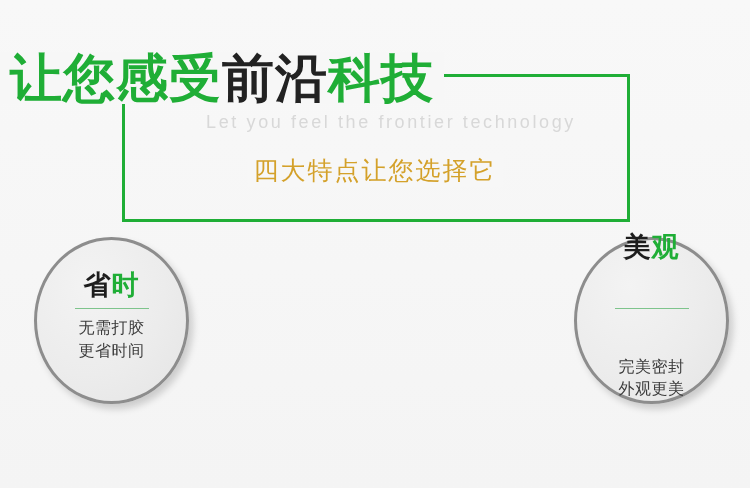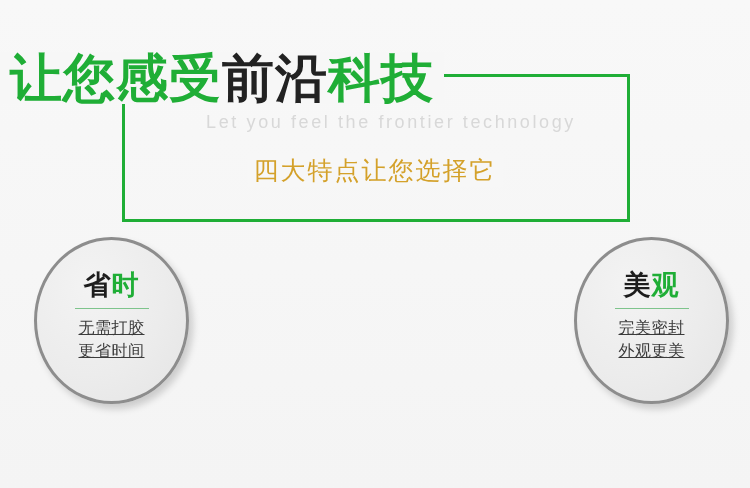--- a/index.html
+++ b/index.html
@@ -121,21 +121,21 @@
     background: radial-gradient(ellipse at 35% 28%, #f3f3f3 0%, #ececec 55%, #e4e4e4 100%);
     box-shadow: 4px 5px 7px rgba(0,0,0,0.17);
     display: flex;
     flex-direction: column;
     align-items: center;
     justify-content: center;
   }
   .c0 { left: 34px; }
   .c1 { left: 213px; }
   .c2 { left: 396px; }
-  .c3 { left: 574px; }
+  .c3 { left: 574px; justify-content: space-between; }
 
   .circle-title {
     font-size: 27px;
     font-weight: bold;
     line-height: 1;
     letter-spacing: 1px;
     margin-top: -6px;
     white-space: nowrap;
   }
   .ct-dark  { color: #1d1d1d; }
@@ -149,21 +149,21 @@
   }
 
   .circle-desc {
     font-size: 16px;
     line-height: 1.42;
     color: #3b3b3b;
     text-align: center;
     letter-spacing: 0.5px;
     white-space: nowrap;
   }
-  .circle-desc span { display: block; text-decoration: underline; }
+  .circle-desc span { display: block; }
 </style>
 </head>
 <body>
 
 <div id="banner">
 
   <div id="header">
 
     <div class="frame"></div>
 

